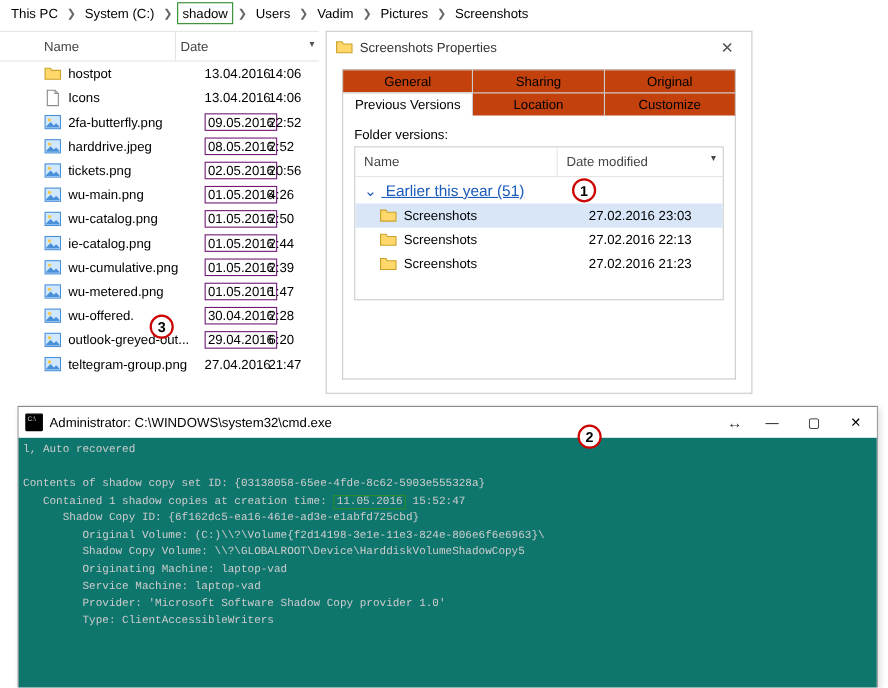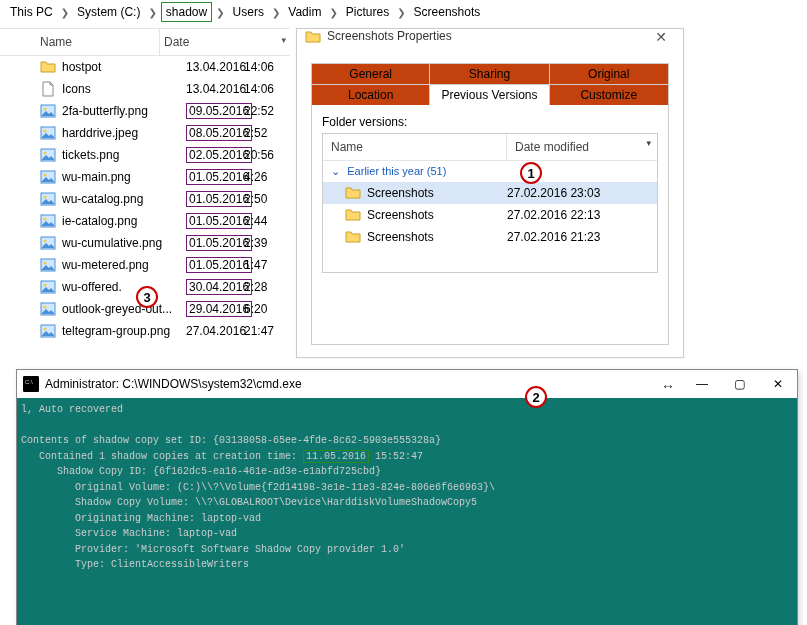--- a/index.html
+++ b/index.html
@@ -20,48 +20,48 @@
   .filelist .rows { }
   .filelist .row { display: flex; align-items: center; height: 22px; padding-left: 40px; }
   .filelist .row .icon { width: 16px; height: 16px; margin-right: 6px; display:inline-flex; align-items:center; justify-content:center;}
   .filelist .row .name { width: 120px; white-space: nowrap; overflow: hidden; text-overflow: ellipsis; }
   .filelist .row .date { width: 62px; text-align:center; padding-left:4px;}
   .filelist .row .time { width: 34px; text-align:left; }
   .date-box { border: 1px solid #701a75; padding: 0 2px; }
   
   
   .props { position: absolute; top: 28px; left: 296px; width: 388px; height: 330px; border: 1px solid #ccc; background: #fff; box-shadow: 0 0 0 1px rgba(0,0,0,.02); }
-  .props .titlebar { display: flex; align-items: flex-start; height: 28px; padding: 0 8px; }
+  .props .titlebar { display: flex; align-items: center; height: 28px; padding: 0 8px; }
   .props .titlebar .ticon { width:16px; height:16px; margin-right:6px;}
   .props .titlebar .title { flex:1; color:#333; font-size:12px;}
   .props .titlebar .close { width: 28px; text-align:center; font-size:14px; color:#555; cursor:pointer;}
   .props .tabs { display:flex; flex-wrap:wrap; padding: 6px 14px 0 14px;}
   .props .tabrow { display:flex; width:100%;}
   .props .tab { border:1px solid #ccc; border-bottom:none; padding:3px 0; text-align:center; background:#c2410c; font-size:12px; cursor:pointer;}
   .props .tabrow.row1 .tab { width: 33.33%; }
   .props .tabrow.row2 .tab { width: 33.33%; }
   .props .tab + .tab { border-left:none;}
   .props .tabrow.row2 .tab.active { background:#fff; position:relative; }
   .props .tabbody { border:1px solid #ccc; margin:0 14px 10px 14px; padding:10px 10px; height: 240px; border-top:none;}
   .props .desc { display:flex; gap:10px; align-items:flex-start; margin-bottom:14px;}
   .props .desc .clock { width:32px; height:32px;}
   .props .desc .txt { font-size:12px; line-height:1.3; }
   .props .fv-label { font-size:12px; margin-bottom:4px;}
   .props .versions { border:1px solid #ccc; height: 140px; overflow:hidden;}
   .props .versions .vhdr { display:flex; border-bottom:1px solid #e5e5e5; font-size:12px; color:#444;}
   .props .versions .vhdr .vname { flex:1; padding:6px 8px; border-right:1px solid #e5e5e5;}
   .props .versions .vhdr .vdate { width: 150px; padding:6px 8px; position:relative;}
   .props .versions .vhdr .vdate .drop { position:absolute; right:6px; top:4px; font-size:9px;}
-  .props .versions .group { padding:4px 8px; color:#1a5bbb; font-size:11px;}
+  .props .versions .group { padding:4px 8px; color:#1a5bbb; font-size:14px;text-decoration:underline;}
   .props .versions .group .chev { display:inline-block; transform: rotate(0); margin-right:4px;}
   .props .versions .vrow { display:flex; align-items:center; height:22px; padding-left:22px; font-size:12px;}
   .props .versions .vrow.sel { background:#d8e6f7;}
   .props .versions .vrow .vicon { width:16px; height:16px; margin-right:6px;}
   .props .versions .vrow .vn { flex:1;}
-  .props .versions .vrow .vd { width:150px;}
+  .props .versions .vrow .vd { width:150px;text-align:center;}
   
   
   .cmd { position:absolute; left:16px; top:369px; width:782px; height:270px; background:#fff; border:1px solid #888; box-shadow:2px 2px 6px rgba(0,0,0,.15);}
   .cmd .tb { display:flex; align-items:center; height:28px; background:#fff;}
   .cmd .tb .cicon { width:16px; height:16px; margin:0 6px; background:#000; border:1px solid #000; border-radius:1px; position:relative;}
   .cmd .tb .cicon::after { content:"C:\\"; color:#ccc; font-size:6px; position:absolute; top:2px; left:1px;}
   .cmd .tb .ctitle { flex:1; font-size:12px;}
   .cmd .tb .wbtn { width:38px; height:28px; display:flex; align-items:center; justify-content:center; font-size:12px; cursor:pointer;}
   .cmd .term { background:#0f766e; color:#ccc; font-family: Liberation Mono, monospace; font-size:10px; line-height:1.55; padding:4px 4px; height: calc(100% - 28px); overflow:hidden; white-space:pre;}
   .cmd .term .hl { border:1px solid #2a8a2a; padding:0 2px;}
@@ -264,22 +264,22 @@
     <span class="title">Screenshots Properties</span>
     <span class="close">✕</span>
   </div>
   <div class="tabs">
     <div class="tabrow row1" id="tabs-row1">
         <div class="tab">General</div>
         <div class="tab">Sharing</div>
         <div class="tab">Original</div>
       </div>
     <div class="tabrow row2" id="tabs-row2">
+        <div class="tab active">Previous Versions</div>
         <div class="tab">Location</div>
-        <div class="tab active">Previous Versions</div>
         <div class="tab">Customize</div>
       </div>
   </div>
   <div class="tabbody">
     <div class="fv-label">Folder versions:</div>
     <div class="versions">
       <div class="vhdr">
         <div class="vname">Name</div>
         <div class="vdate">
           <span>Date modified</span>

